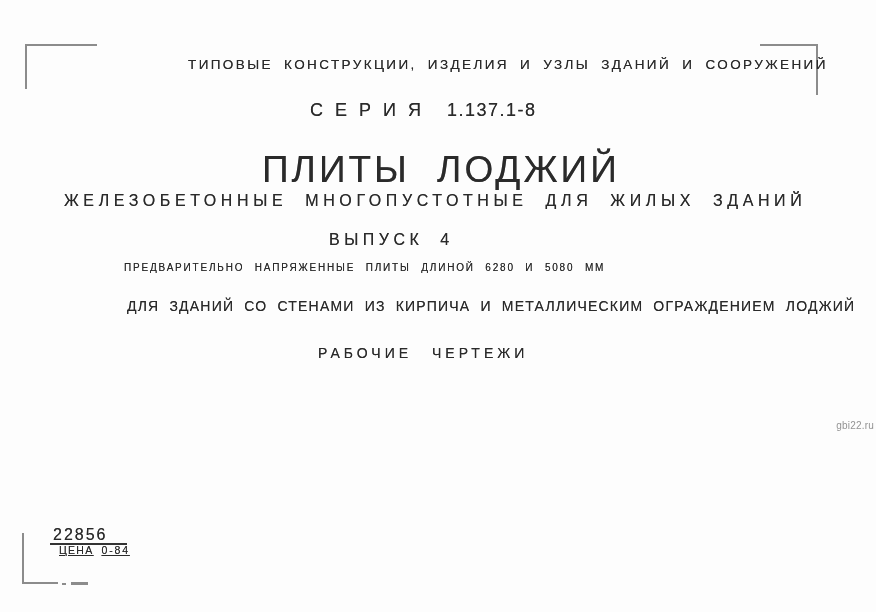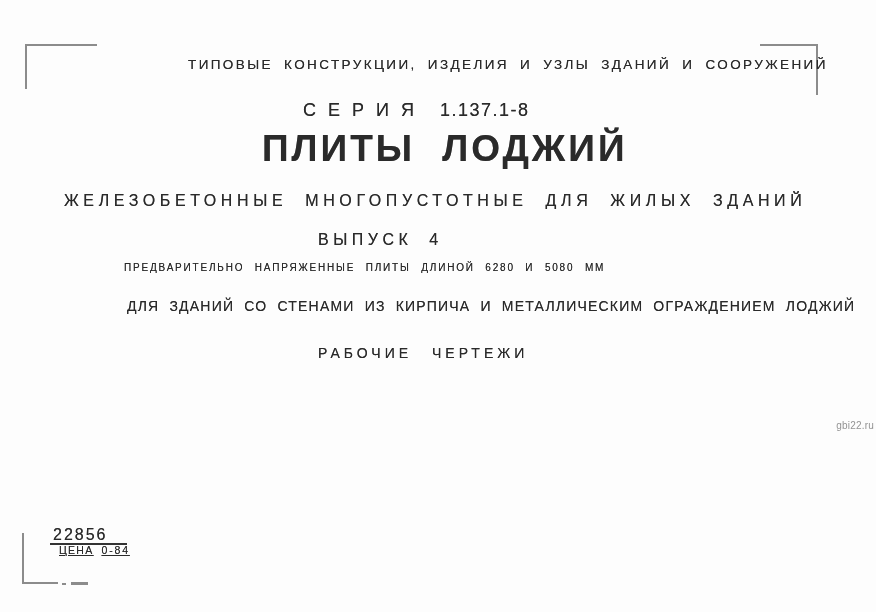--- a/index.html
+++ b/index.html
@@ -20,41 +20,41 @@
     color: #2a2a2a;
     text-shadow: 0 0 0.6px rgba(45,45,45,0.75);
   }
   .header-line {
     left: 188px; top: 58px;
     font-size: 13.5px;
     letter-spacing: 2.4px;
     word-spacing: 5px;
   }
   .series-line {
-    left: 303px; top: 101px;
+    left: 310px; top: 101px;
     font-size: 18px;
   }
   .series-label { letter-spacing: 12px; }
   .series-number { letter-spacing: 1.5px; margin-left: 14px; }
   .doc-title {
-    left: 262px; top: 130px;
+    left: 262px; top: 151px;
     font-size: 37px;
-    font-weight: 700;
+    font-weight: 400;
     letter-spacing: 3px;
     word-spacing: 14px;
     text-shadow: 0 0 0.4px rgba(45,45,45,0.6);
   }
   .doc-subtitle {
     left: 64px; top: 193px;
     font-size: 16px;
     letter-spacing: 4.6px;
     word-spacing: 9px;
   }
   .issue-line {
-    left: 318px; top: 232px;
+    left: 329px; top: 232px;
     font-size: 16px;
     letter-spacing: 4.5px;
     word-spacing: 8px;
   }
   .desc-1 {
     left: 124px; top: 263px;
     font-size: 10px;
     letter-spacing: 1.8px;
     word-spacing: 6px;
   }

